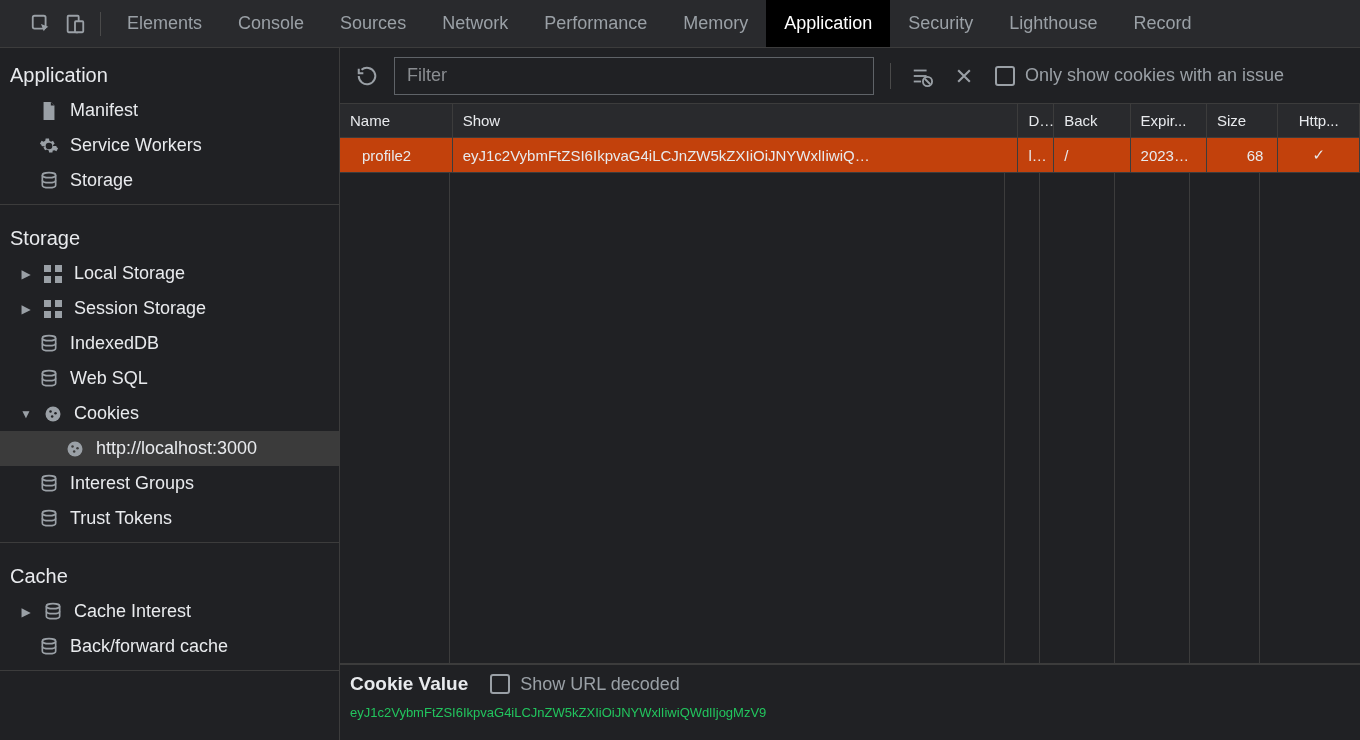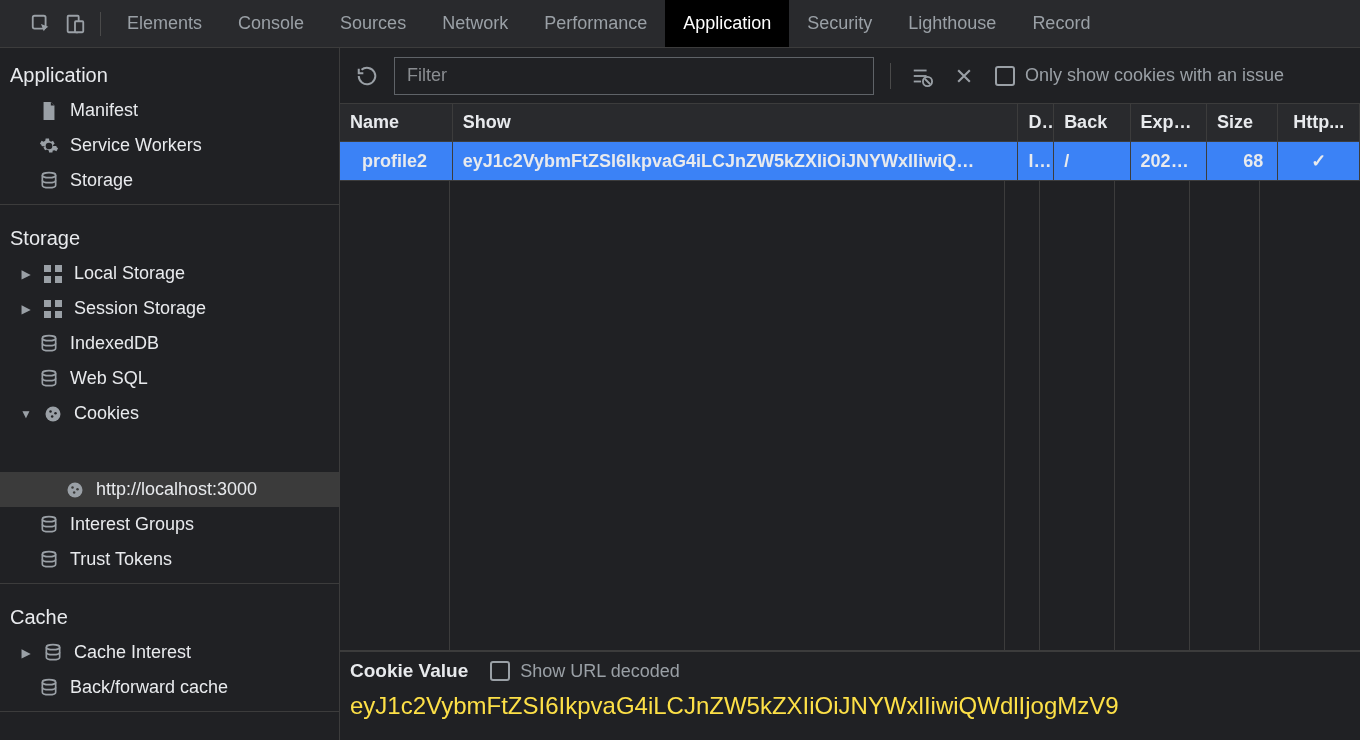--- a/index.html
+++ b/index.html
@@ -71,21 +71,21 @@
     align-items: center;
     height: 35px;
     padding-left: 10px;
     color: #e8eaed;
     font-size: 18px;
     gap: 10px;
     white-space: nowrap;
   }
   .tree-item.sub { padding-left: 38px; }
   .tree-item.subsub { padding-left: 64px; }
-  .tree-item.selected { background: #3b3b3b; margin-top: 41px; }
+  .tree-item.selected { background: #3b3b3b; }
   .tree-item .expander {
     width: 12px;
     display: inline-flex;
     justify-content: center;
     color: #9aa0a6;
     font-size: 12px;
   }
   .tree-item .icon {
     width: 22px;
     display: inline-flex;
@@ -139,26 +139,26 @@
 
   
   .table-wrap { flex:1; display:flex; flex-direction:column; min-height:0; }
   .grid { width:100%; border-collapse:collapse; table-layout:fixed; }
   .grid th, .grid td {
     text-align:left;
     padding: 8px 10px;
     border-right: 1px solid #3c3c3c;
     border-bottom: 1px solid #3c3c3c;
     overflow:hidden; text-overflow:ellipsis; white-space:nowrap;
-    font-weight:bold;
-    font-size:18px;
+    font-weight:normal;
+    font-size:15px;
     color:#e8eaed;
   }
   .grid thead th { background:#292a2d; color:#e8eaed; }
-  .grid tbody tr.sel td { background:#3b82f6; }
+  .grid tbody tr.sel td { background:#c2410c; }
   .grid .col-name  { width:110px; }
   .grid .col-value { width:555px; }
   .grid .col-d     { width:35px; }
   .grid .col-path  { width:75px; }
   .grid .col-exp   { width:75px; }
   .grid .col-size  { width:70px; }
   .grid .col-http  { width:80px; text-align:center;}
   .grid td.col-size { text-align:right; padding-right:14px;}
   .grid td.col-name { padding-left:22px; }
   .grid td.col-http { text-align:center; }
@@ -167,22 +167,22 @@
   .empty-rows .vline { position:absolute; top:0; bottom:0; width:1px; background:#3c3c3c; }
 
   
   .detail-pane {
     border-top: 1px solid #3c3c3c;
     padding: 8px 10px 20px 10px;
   }
   .detail-header { display:flex; align-items:center; gap:18px; }
   .detail-header .label { color:#e8eaed; font-weight:600; font-size:19px; }
   .cookie-value {
-    color:#fde047;
-    font-size:24px;
+    color:#22c55e;
+    font-size:13px;
     margin-top:10px;
     word-break:break-all;
   }
 
   
   svg { display:block; }
 </style>
 </head>
 <body>
 
@@ -199,20 +199,21 @@
       <rect x="12" y="9" width="9" height="12" rx="1" fill="#292a2d"></rect>
     </svg>
   </div>
   <div class="vsep"></div>
   <div id="tabs-host" style="display: flex; height: 100%;">
       <div class="tab">Elements</div>
       <div class="tab">Console</div>
       <div class="tab">Sources</div>
       <div class="tab">Network</div>
       <div class="tab">Performance</div>
+      <div class="tab">Memory</div>
       <div class="tab active">Application</div>
       <div class="tab">Security</div>
       <div class="tab">Lighthouse</div>
       <div class="tab">Record</div>
     </div>
 </div>
 
 <div class="main">
 
   <div class="sidebar">

